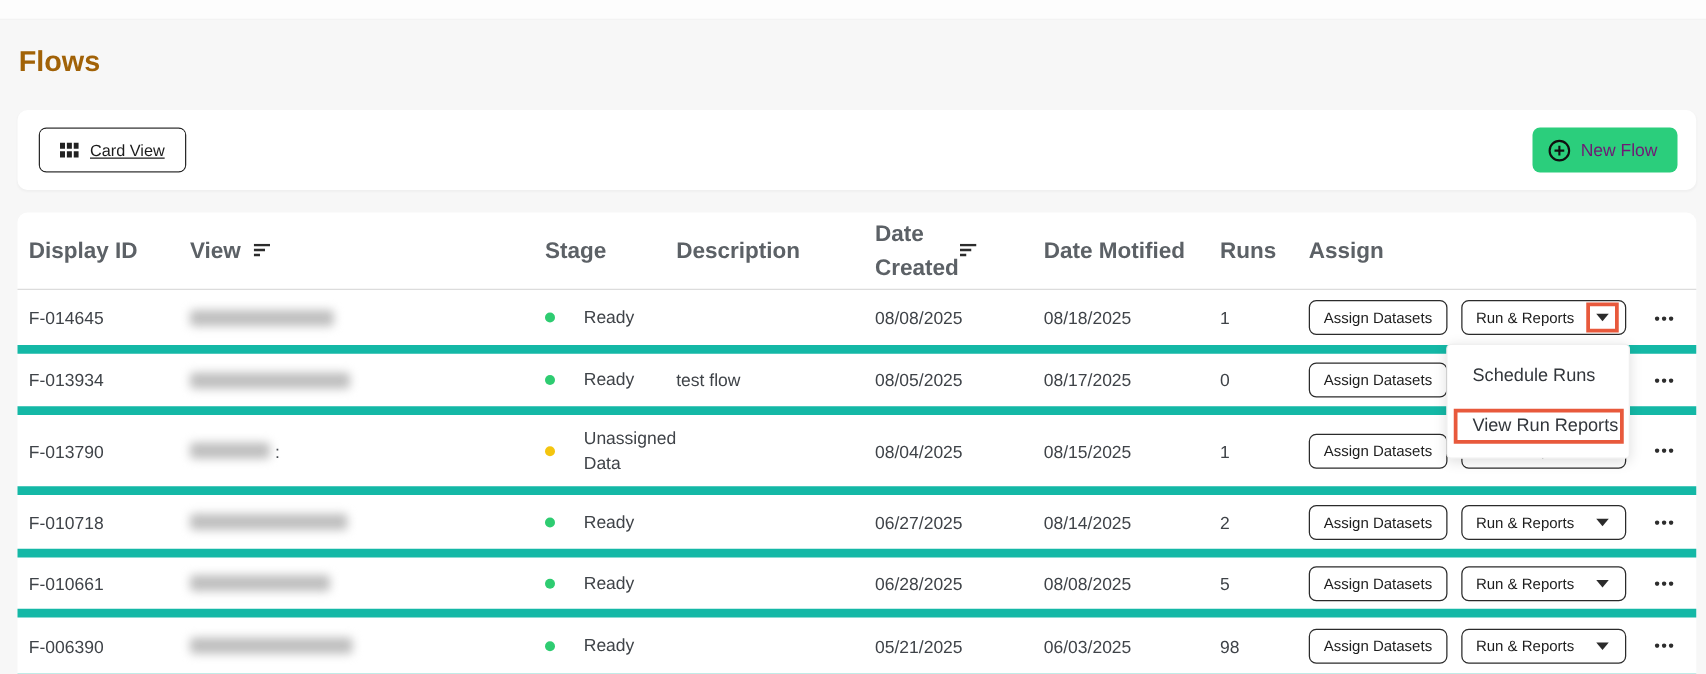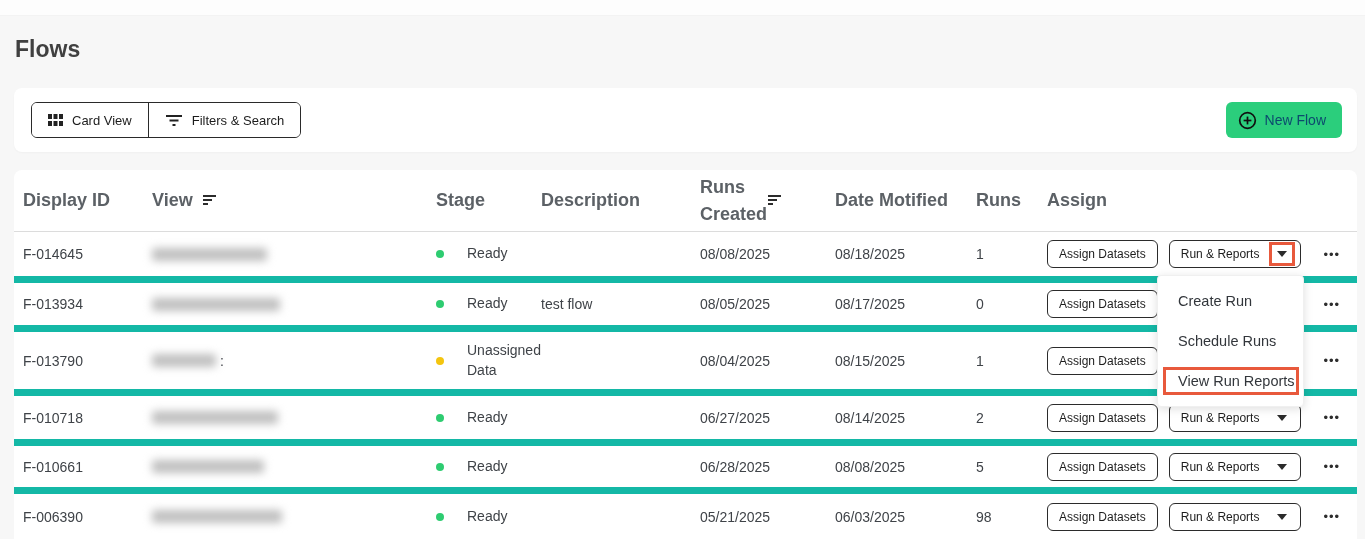--- a/index.html
+++ b/index.html
@@ -1,31 +1,31 @@
 <!DOCTYPE html>
 <html><head>
 <meta charset="utf-8">
 <style>
   * { margin:0; padding:0; box-sizing:border-box; }
   html,body { width:1365px; height:539px; overflow:hidden;
     font-family:"Liberation Sans", sans-serif; background:#f7f7f7; }
   .topbar { height:16px; background:#fdfdfd; border-bottom:1px solid #f3f3f3; }
-  .page-title { font-size:23px; font-weight:700; color:#404040; margin:20px 0 0 15px; }
+  .page-title { font-size:23px; font-weight:700; color:#a16207; margin:20px 0 0 15px; }
 
   
   .toolbar-card { position:absolute; left:14px; top:88px; width:1343px; height:64px;
     background:#fff; border-radius:8px; box-shadow:0 1px 2px rgba(0,0,0,.03); }
   .seg-group { position:absolute; left:17px; top:14px; height:36px; display:flex;
     border:1px solid #2a2a2a; border-radius:6px; overflow:hidden; background:#fff; }
   .seg-btn { display:flex; align-items:center; gap:9px; padding:0 16px; height:100%;
-    background:#fff; border:none; font-family:inherit; font-size:13px; color:#1c1c1c; cursor:pointer; }
+    background:#fff; border:none; font-family:inherit; font-size:13px; color:#1c1c1c; cursor:pointer;text-decoration:underline; }
   .seg-btn + .seg-btn { border-left:1px solid #2a2a2a; }
   .new-flow-btn { position:absolute; right:15px; top:14px; height:36px; padding:0 16px 0 12px;
     border:none; border-radius:6px; display:flex; align-items:center; gap:8px;
-    font-family:inherit; font-size:14px; color:#0c4a6e; cursor:pointer; }
+    font-family:inherit; font-size:14px; color:#701a75; cursor:pointer; }
 
   
   .table-card { position:absolute; left:14px; top:170px; width:1343px; height:369px;
     background:#fff; border-radius:8px 8px 0 0; }
   .thead, .trow { display:grid;
     grid-template-columns:129px 284px 105px 159px 135px 141px 71px auto;
     padding-left:9px; align-items:center; }
   .thead { height:62px; border-bottom:1px solid #dcdcdc; color:#5c6166; font-size:18px;font-weight:bold; }
   .th { display:flex; align-items:center; gap:10px; padding-right:10px; }
   .th-wrap span.two-line { width:58px; line-height:1.45; }
@@ -79,30 +79,20 @@
               <rect x="5.5" y="0" width="4" height="5"></rect>
               <rect x="11" y="0" width="4" height="5"></rect>
           <rect x="0" y="7" width="4" height="5"></rect>
               <rect x="5.5" y="7" width="4" height="5"></rect>
               <rect x="11" y="7" width="4" height="5"></rect>
         </g>
           </svg>
       </span>
       <span>Card View</span>
     </button>
-    <button class="seg-btn">
-      <span>
-        <svg width="18" height="14" viewBox="0 0 18 14">
-          <rect x="1" y="2" width="16" height="2" fill="#222"></rect>
-          <rect x="4.5" y="6.5" width="9" height="2" fill="#222"></rect>
-          <rect x="7.5" y="11" width="3" height="2" fill="#222"></rect>
-        </svg>
-      </span>
-      <span>Filters &amp; Search</span>
-    </button>
   </div>
   <button class="new-flow-btn" style="background: rgb(43, 206, 124);">
     <span>
       <svg width="19" height="19" viewBox="0 0 19 19">
         <circle cx="9.5" cy="9.5" r="7.8" fill="none" stroke="#101010" stroke-width="1.7"></circle>
         <line x1="9.5" y1="5.6" x2="9.5" y2="13.4" stroke="#101010" stroke-width="1.7"></line>
         <line x1="5.6" y1="9.5" x2="13.4" y2="9.5" stroke="#101010" stroke-width="1.7"></line>
       </svg>
     </span>
     <span>New Flow</span>
@@ -126,21 +116,21 @@
           </svg>
       </span>
     </div>
     <div class="th">
         <span>Stage</span>
       </div>
     <div class="th">
         <span>Description</span>
       </div>
     <div class="th th-wrap">
-      <span class="two-line">Runs Created</span>
+      <span class="two-line">Date Created</span>
       <span>
         <svg width="14" height="11" viewBox="0 0 14 11">
             <g fill="#2c2c2c">
           <rect x="0" y="0" width="13" height="2"></rect>
               <rect x="0" y="4" width="9" height="2"></rect>
               <rect x="0" y="8" width="5" height="2"></rect>
         </g>
           </svg>
       </span>
     </div>
@@ -307,17 +297,16 @@
         <span class="caret-wrap">
               <span class="caret"></span>
             </span>
       </button>
       <button class="more-btn">•••</button>
     </div>
   </div>
 </div>
 
   <div class="dropdown" id="dropdown">
-      <div class="dd-item">Create Run</div>
       <div class="dd-item">Schedule Runs</div>
       <div class="dd-item hl">View Run Reports</div>
     </div>
 </div>
 
 </body></html>

